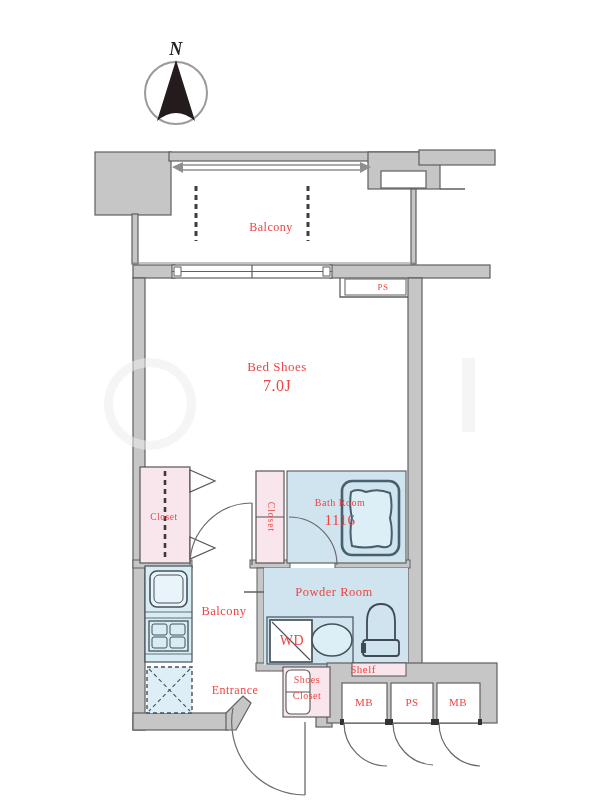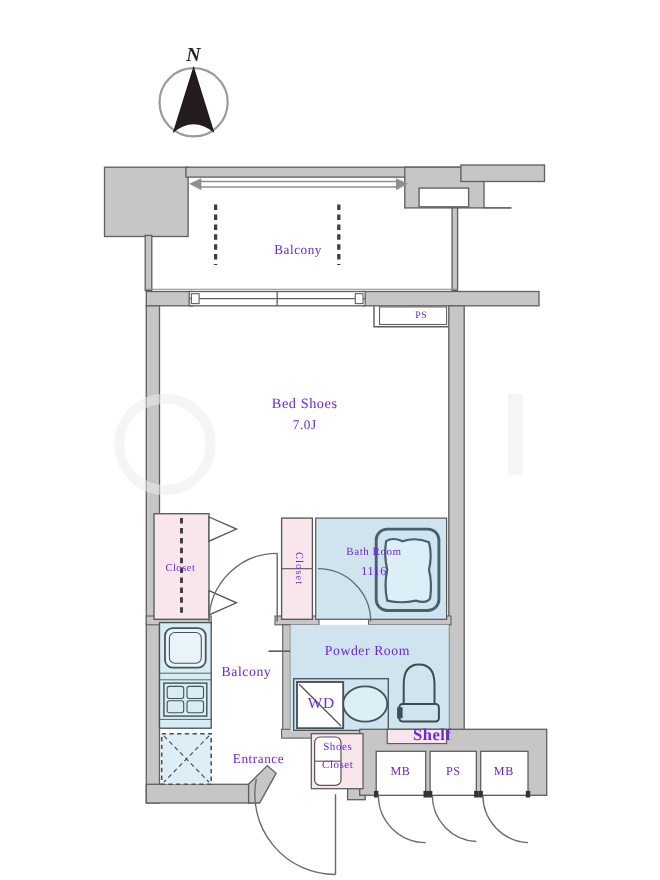--- a/index.html
+++ b/index.html
@@ -1,20 +1,20 @@
 <!DOCTYPE html>
 <html><head>
 <meta charset="utf-8">
 <style>
   html,body{margin:0;padding:0;background:#ffffff;}
   #stage{position:relative;width:600px;height:800px;background:#ffffff;overflow:hidden;
          font-family:"Liberation Serif","DejaVu Serif",serif;color:#3a3a3a;}
   #plan-svg{position:absolute;left:0;top:0;}
   .lbl{position:absolute;transform:translate(-50%,-50%);white-space:nowrap;
-       color:#6d28d9;letter-spacing:0.5px;line-height:1;}
+       color:#ef4444;letter-spacing:0.5px;line-height:1;}
   .lbl.vert{writing-mode:vertical-rl;transform:translate(-50%,-50%);letter-spacing:1px;}
   #north-label{font-style:italic;font-weight:bold;font-size:18px;color:#2a2326;}
   .wm{position:absolute;pointer-events:none;}
   #wm-ring{left:104px;top:358px;width:74px;height:74px;border:9px solid #ececec;
            border-radius:50%;opacity:.55;}
   #wm-bar{left:462px;top:358px;width:13px;height:74px;background:#ededed;opacity:.55;}
 </style>
 </head>
 <body>
 
@@ -182,35 +182,35 @@
     </g>
   </svg>
 
   <div class="lbl" id="north-label" style="left:176px;top:49px;">N</div>
 
   <div class="lbl" style="left:271px;top:227px;font-size:12px;">Balcony</div>
 
   <div class="lbl" style="left:383px;top:287px;font-size:9px;">PS</div>
 
   <div class="lbl" style="left:277px;top:366px;font-size:13px;">Bed Shoes</div>
-  <div class="lbl" style="left:277px;top:386px;font-size:12px;">7.0J</div>
+  <div class="lbl" style="left:277px;top:386px;font-size:16px;">7.0J</div>
 
   <div class="lbl" style="left:164px;top:518px;font-size:9.5px;">Closet</div>
   <div class="lbl vert" style="left:270px;top:517px;font-size:9.5px;">Closet</div>
 
   <div class="lbl" style="left:340px;top:503px;font-size:10px;">Bath Room</div>
-  <div class="lbl" style="left:340px;top:520px;font-size:11px;">1116</div>
+  <div class="lbl" style="left:340px;top:520px;font-size:15px;">1116</div>
 
   <div class="lbl" style="left:224px;top:611px;font-size:12.5px;">Balcony</div>
 
   <div class="lbl" style="left:334px;top:592px;font-size:12.5px;">Powder Room</div>
 
   <div class="lbl" style="left:292px;top:641px;font-size:14px;">WD</div>
 
-  <div class="lbl" style="left:393px;top:669px;font-size:15px;font-weight:bold;">Shelf</div>
+  <div class="lbl" style="left:363px;top:669px;font-size:11px;">Shelf</div>
 
   <div class="lbl" style="left:235px;top:690px;font-size:12px;">Entrance</div>
 
   <div class="lbl" style="left:307px;top:680px;font-size:10px;text-align:center;">Shoes</div>
   <div class="lbl" style="left:307px;top:696px;font-size:10px;">Closet</div>
 
   <div class="lbl" style="left:364px;top:702px;font-size:11px;">MB</div>
   <div class="lbl" style="left:412px;top:702px;font-size:11px;">PS</div>
   <div class="lbl" style="left:458px;top:702px;font-size:11px;">MB</div>
 

